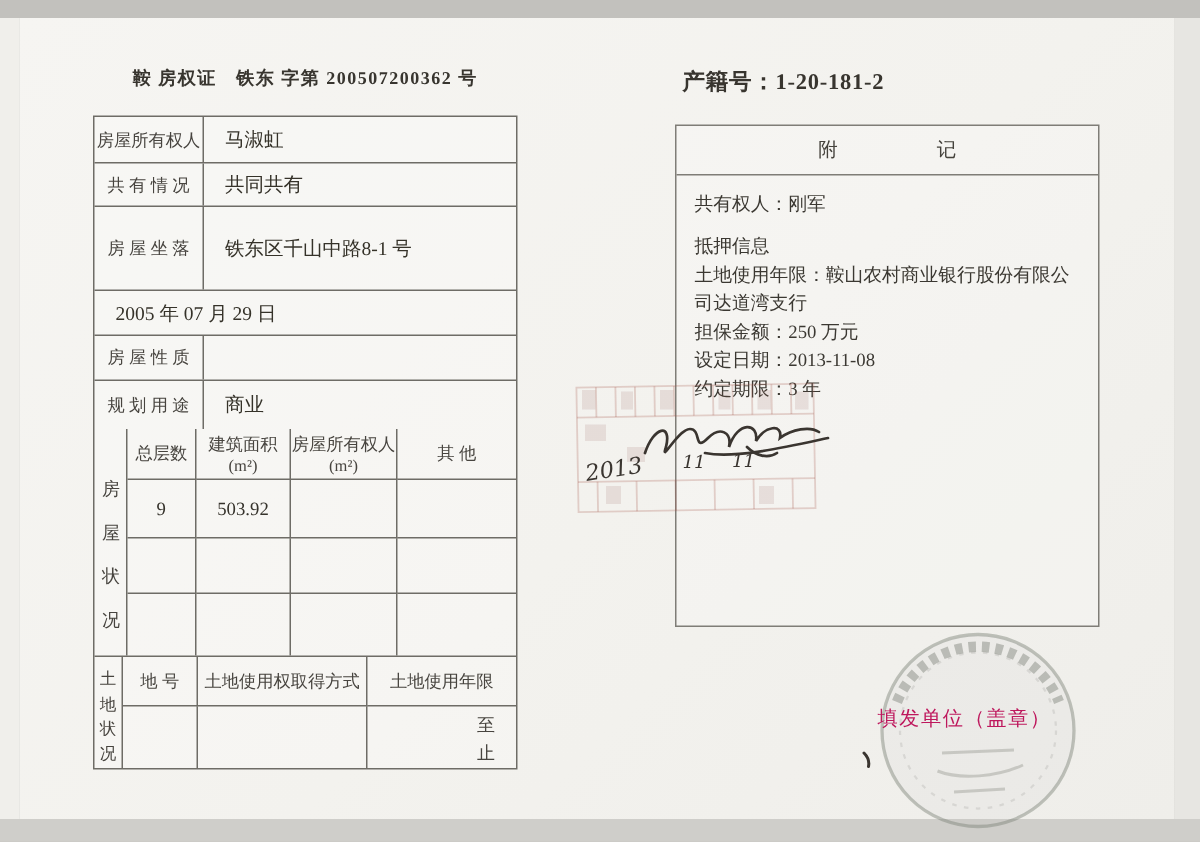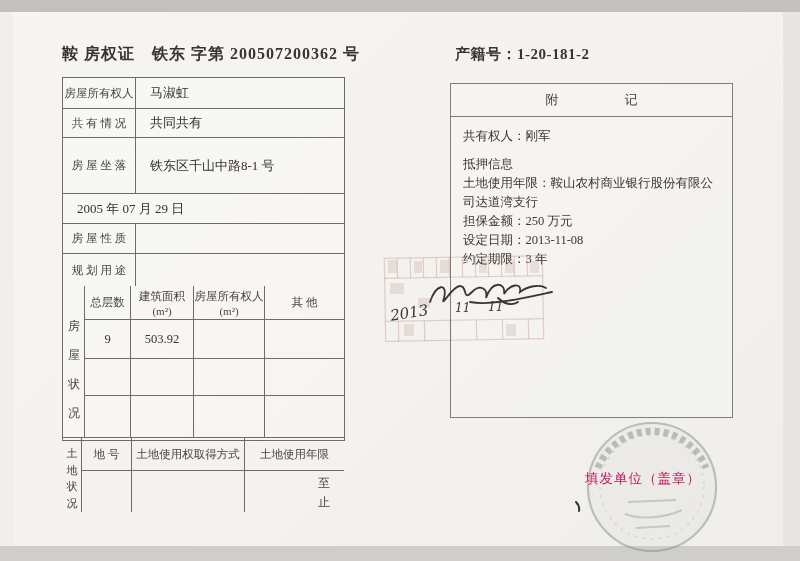--- a/index.html
+++ b/index.html
@@ -16,25 +16,25 @@
   .edge-left   { position:absolute; left:0; top:12px; width:13px; height:534px; background:#f0efeb; }
   .edge-right  { position:absolute; left:783px; top:12px; width:17px; height:534px; background:#e7e6e2; }
   .paper {
     position:absolute; left:13px; top:12px; width:770px; height:534px;
     background:linear-gradient(135deg,#f6f5f2 0%,#f3f2ee 55%,#efeeea 100%);
   }
 
   
   .left-title {
     position:absolute; left:62px; top:44px; width:283px;
-    text-align:center; font-size:16px; font-weight:bold; letter-spacing:1px;
+    text-align:center; font-size:12px; font-weight:bold; letter-spacing:1px;
     color:#38352f; white-space:nowrap;
   }
   .cert-table {
-    position:absolute; left:62px; top:77px; width:283px; height:364px;
+    position:absolute; left:62px; top:77px; width:283px; height:436px;
     border:1px solid #6e6c66; background:rgba(255,255,255,0.25);
   }
   .sec-top .row { display:flex; border-bottom:1px solid #6e6c66; }
   .lbl {
     width:73px; border-right:1px solid #6e6c66;
     display:flex; align-items:center; justify-content:center;
     font-size:11.5px; color:#47443f; white-space:pre;
   }
   .val {
     flex:1; display:flex; align-items:center;
@@ -119,20 +119,21 @@
     </div>
     <div class="row" style="height:30px">
       <div class="val">2005 年 07 月 29 日</div>
     </div>
     <div class="row" style="height:30px">
       <div class="lbl">房 屋 性 质</div>
       <div class="val"></div>
     </div>
     <div class="row" style="height:32px; border-bottom:none">
       <div class="lbl">规 划 用 途</div>
+      <div class="val">商业</div>
     </div>
   </div>
 
   <div class="sec-house">
     <div class="side-label side-house">
       <div class="vtxt">房屋状况</div>
     </div>
     <div class="house-grid">
       <div class="hc">
           <span>总层数</span>

